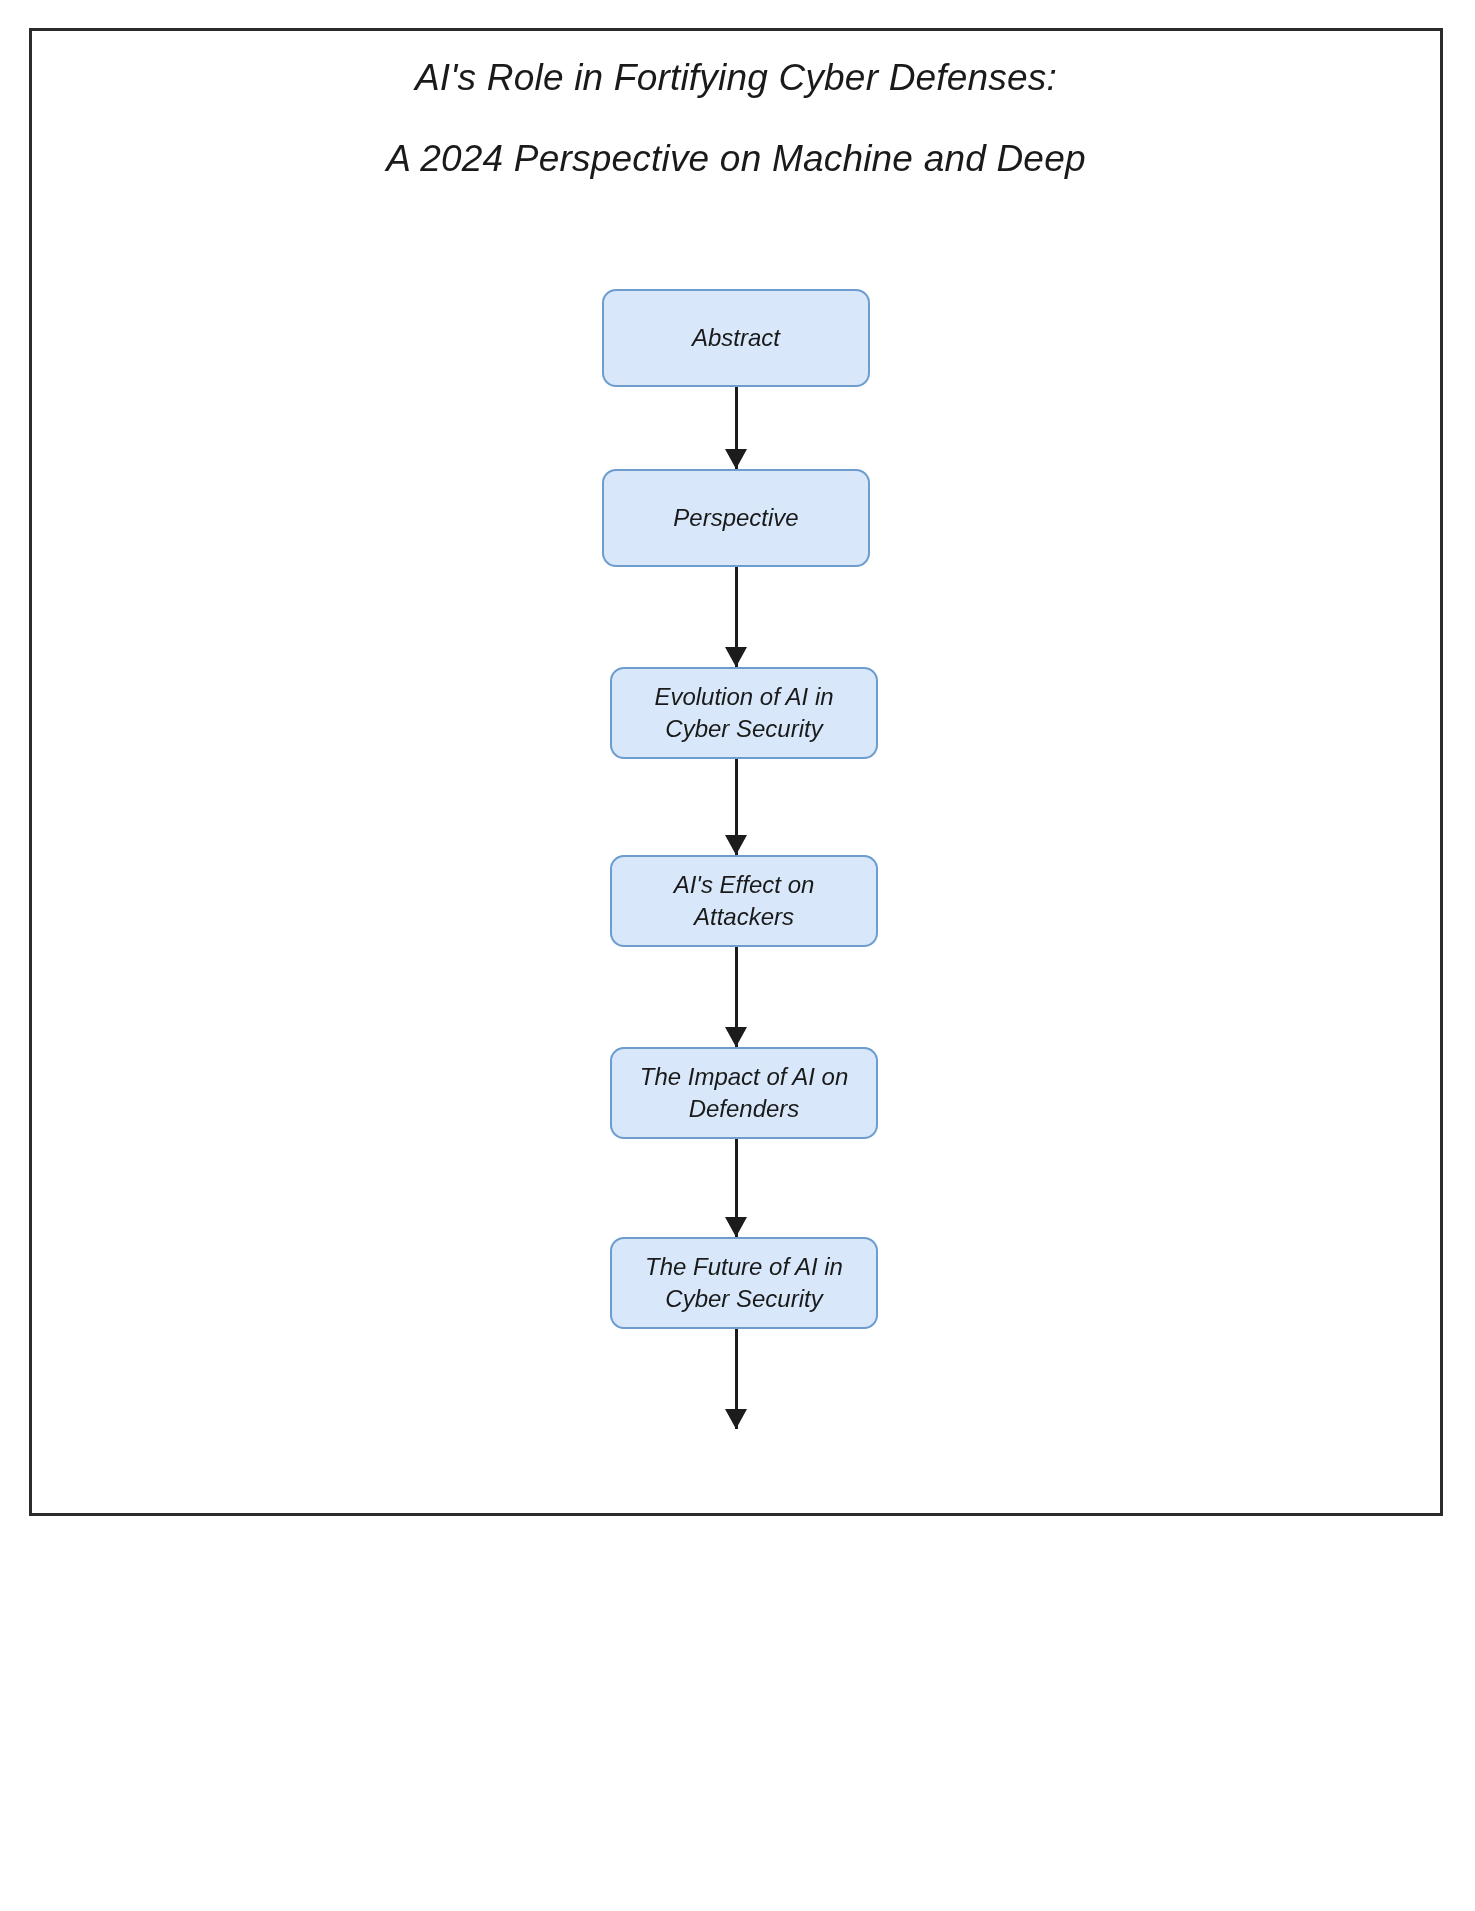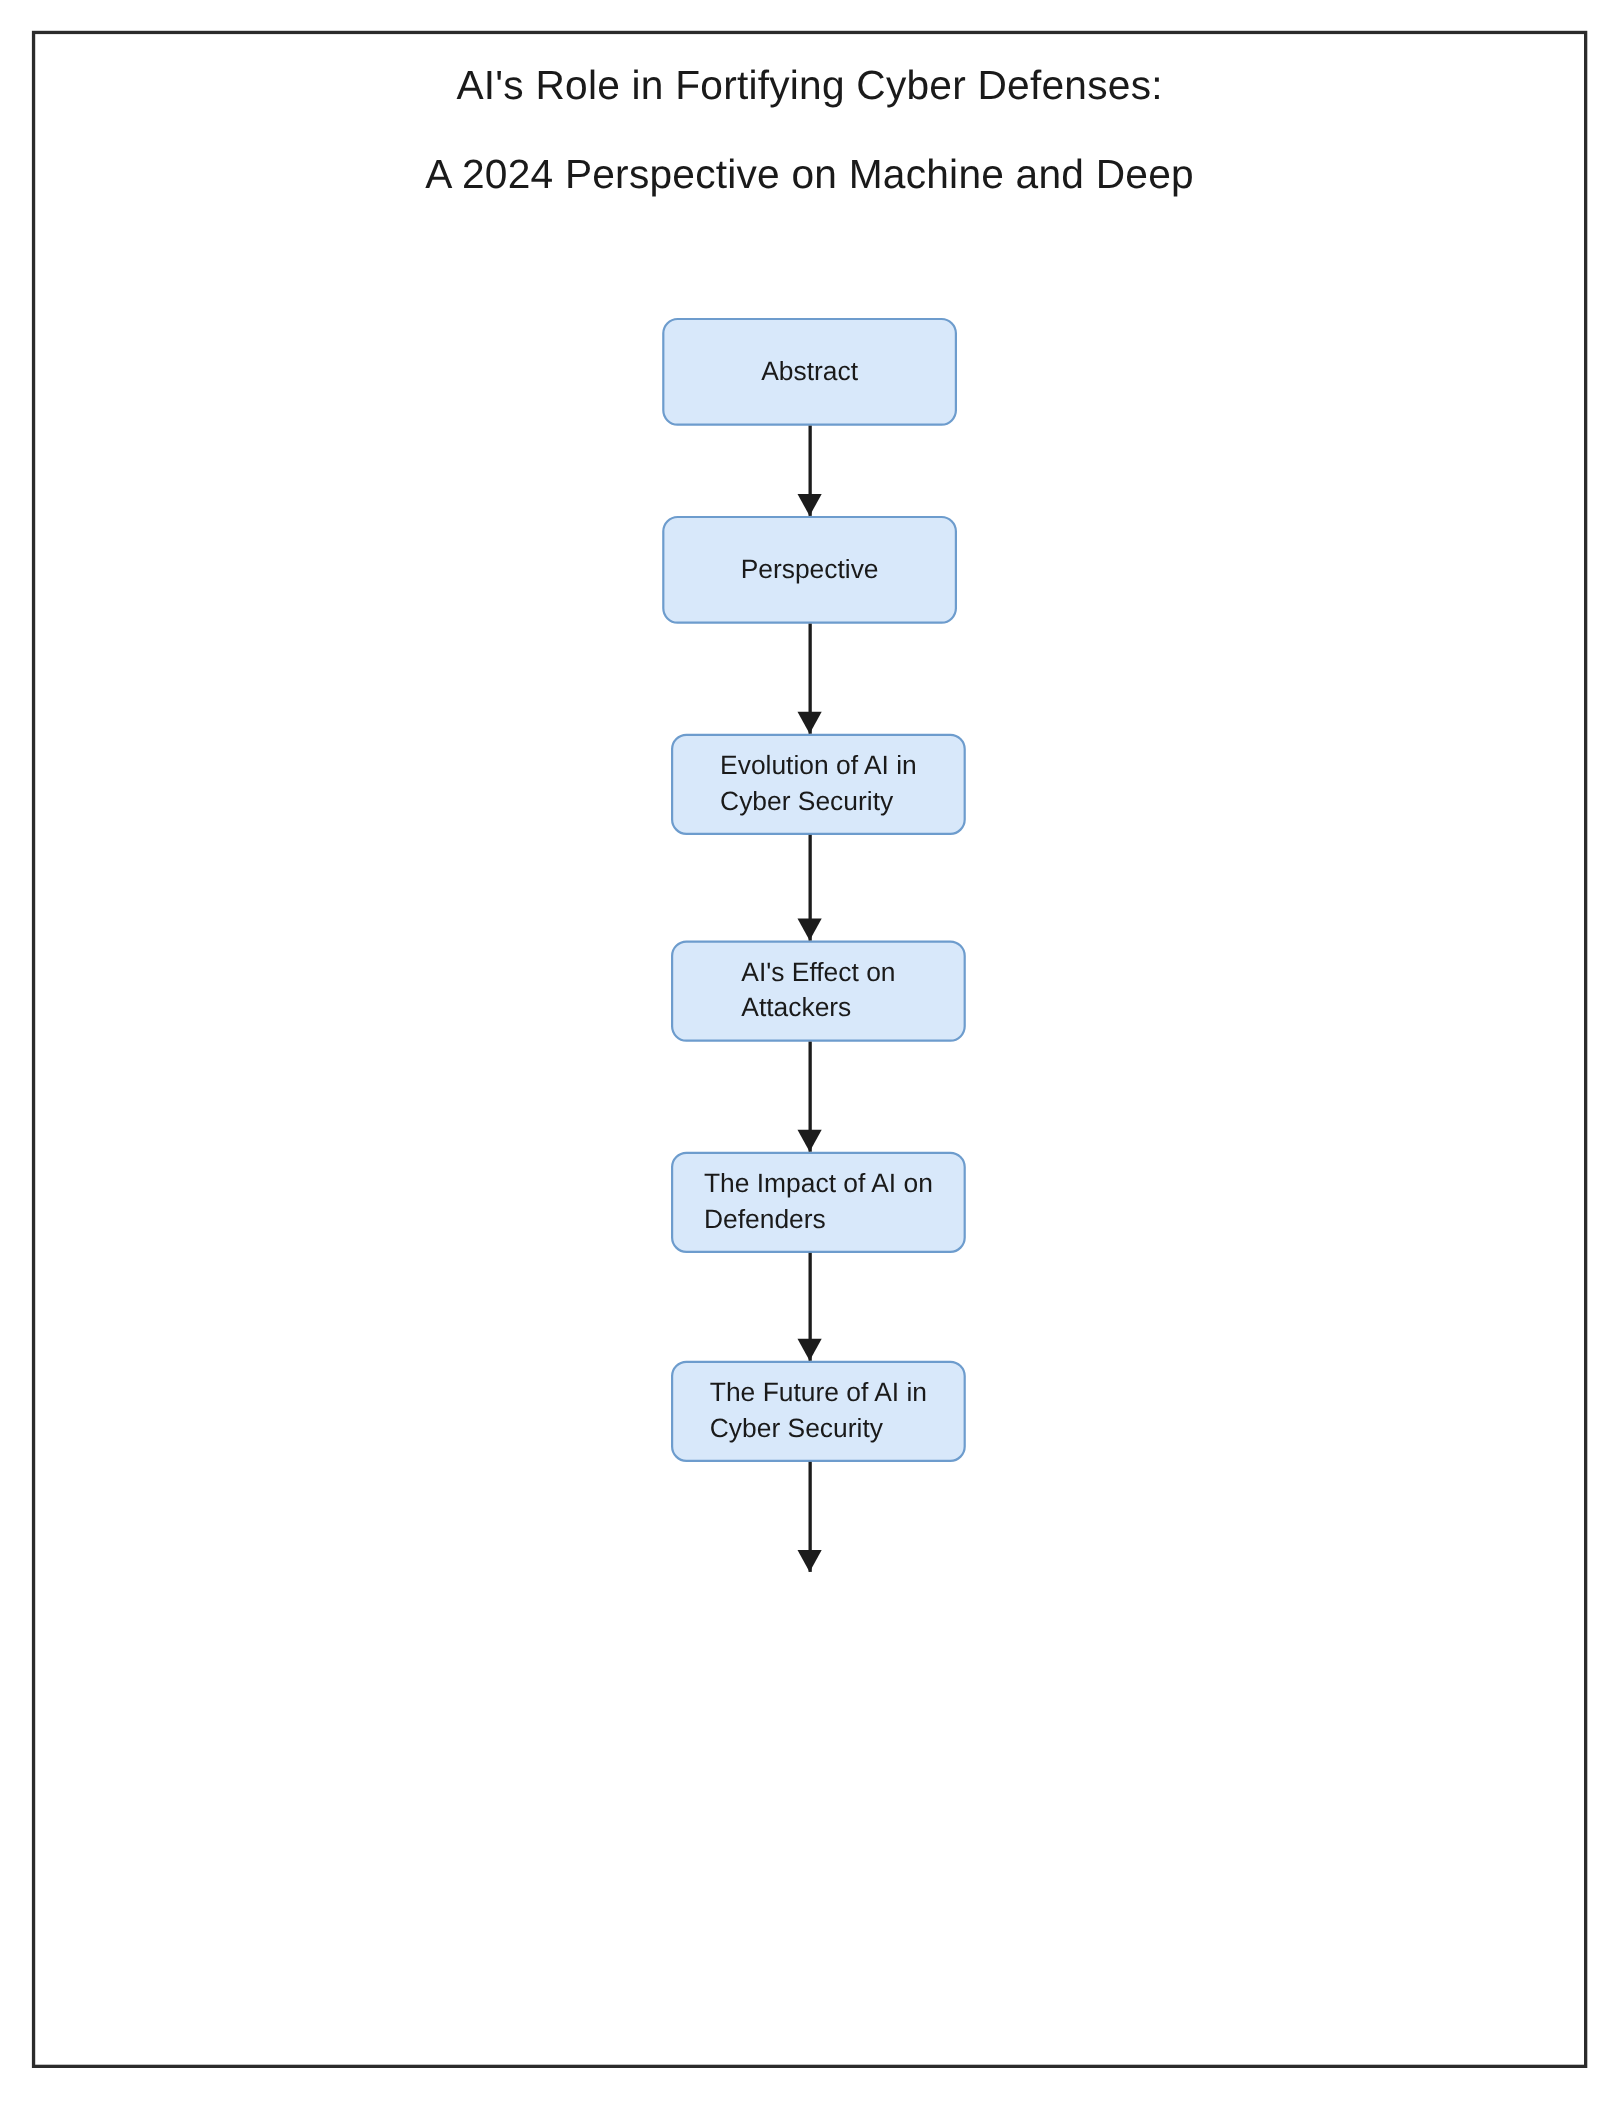--- a/index.html
+++ b/index.html
@@ -13,24 +13,25 @@
     font-family: "Liberation Sans", sans-serif;
     overflow: hidden;
   }
 
   
   #diagram-frame {
     position: absolute;
     left: 29px;
     top: 28px;
     width: 1414px;
-    height: 1852px;
+    height: 1488px;
     box-sizing: border-box;
     border: 3px solid #2b2b2b;
     background: #ffffff;
+    font-style: italic;
   }
 
   
   #title-block {
     position: absolute;
     left: 0;
     top: 28px;
     width: 100%;
     text-align: center;
     color: #1a1a1a;
@@ -57,20 +58,21 @@
 
   .flow-node {
     box-sizing: border-box;
     width: 268px;
     background: #d8e8fa;
     border: 2px solid #6d9ccd;
     border-radius: 14px;
     display: flex;
     align-items: center;
     justify-content: center;
+    text-align: center;
     color: #1a1a1a;
     font-size: 24px;
     line-height: 1.35;
     padding: 6px 10px;
   }
   .flow-node.one-line { height: 98px; }
   .flow-node.two-line { height: 92px; margin-left: 16px; }
   .node-label { white-space: pre-line; }
 
   

